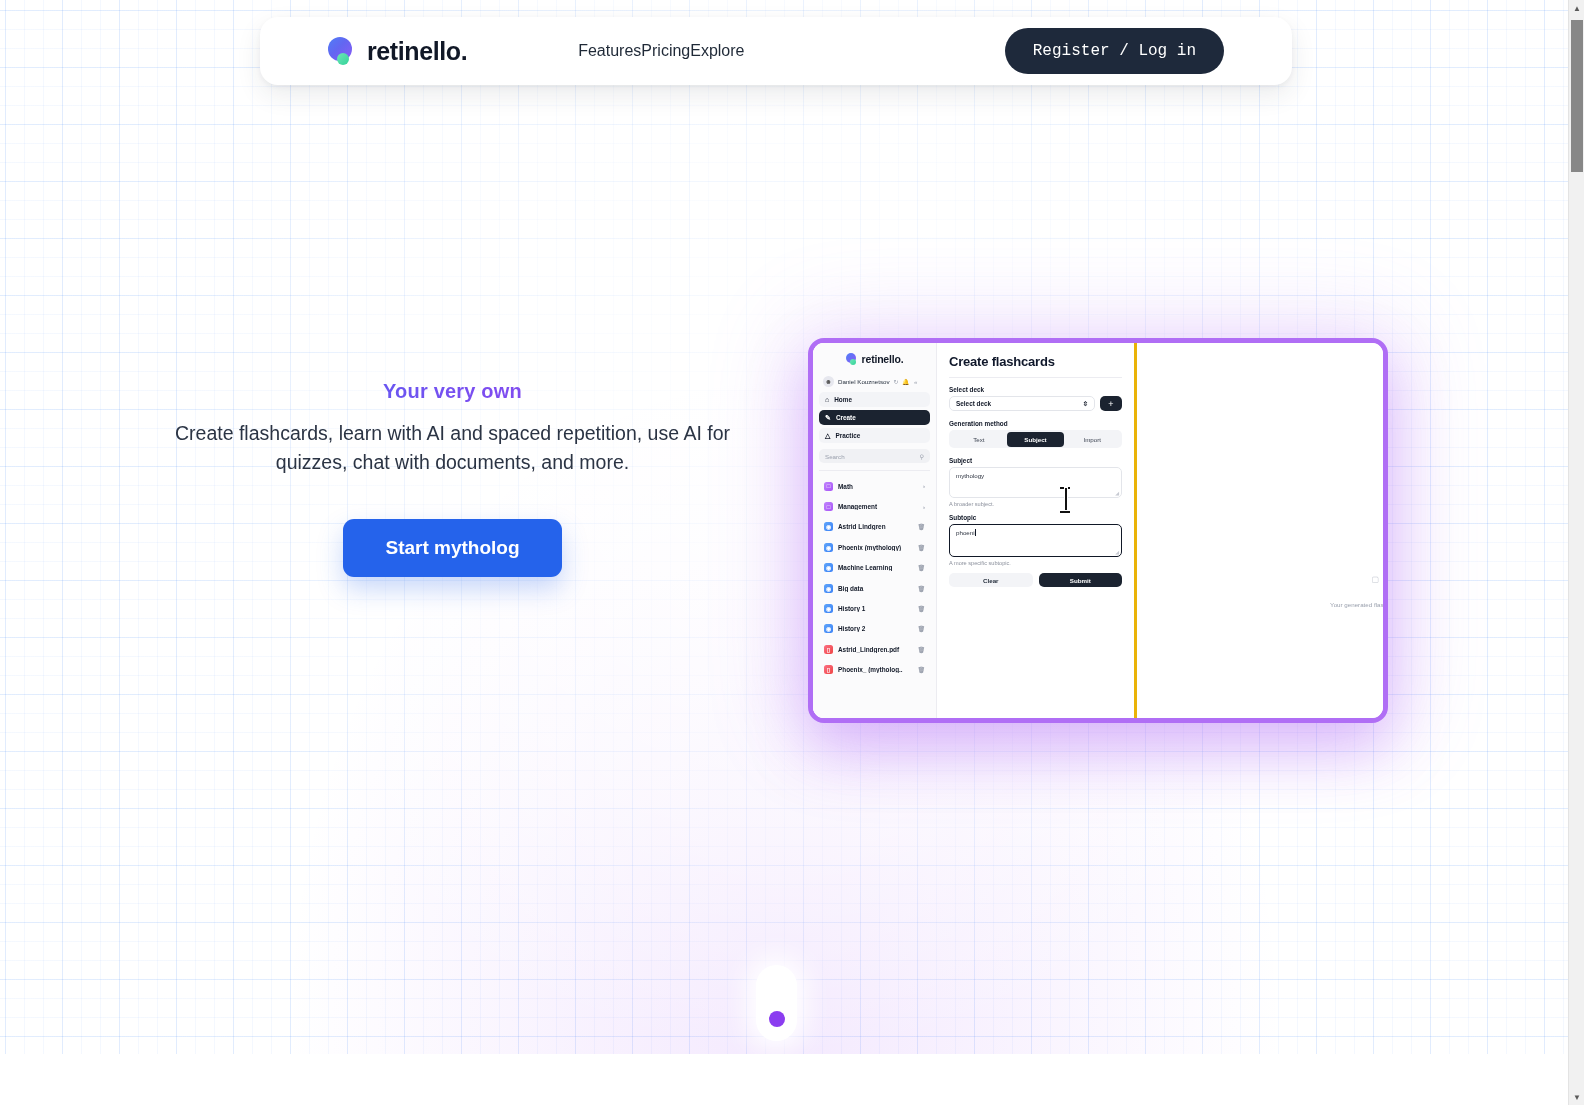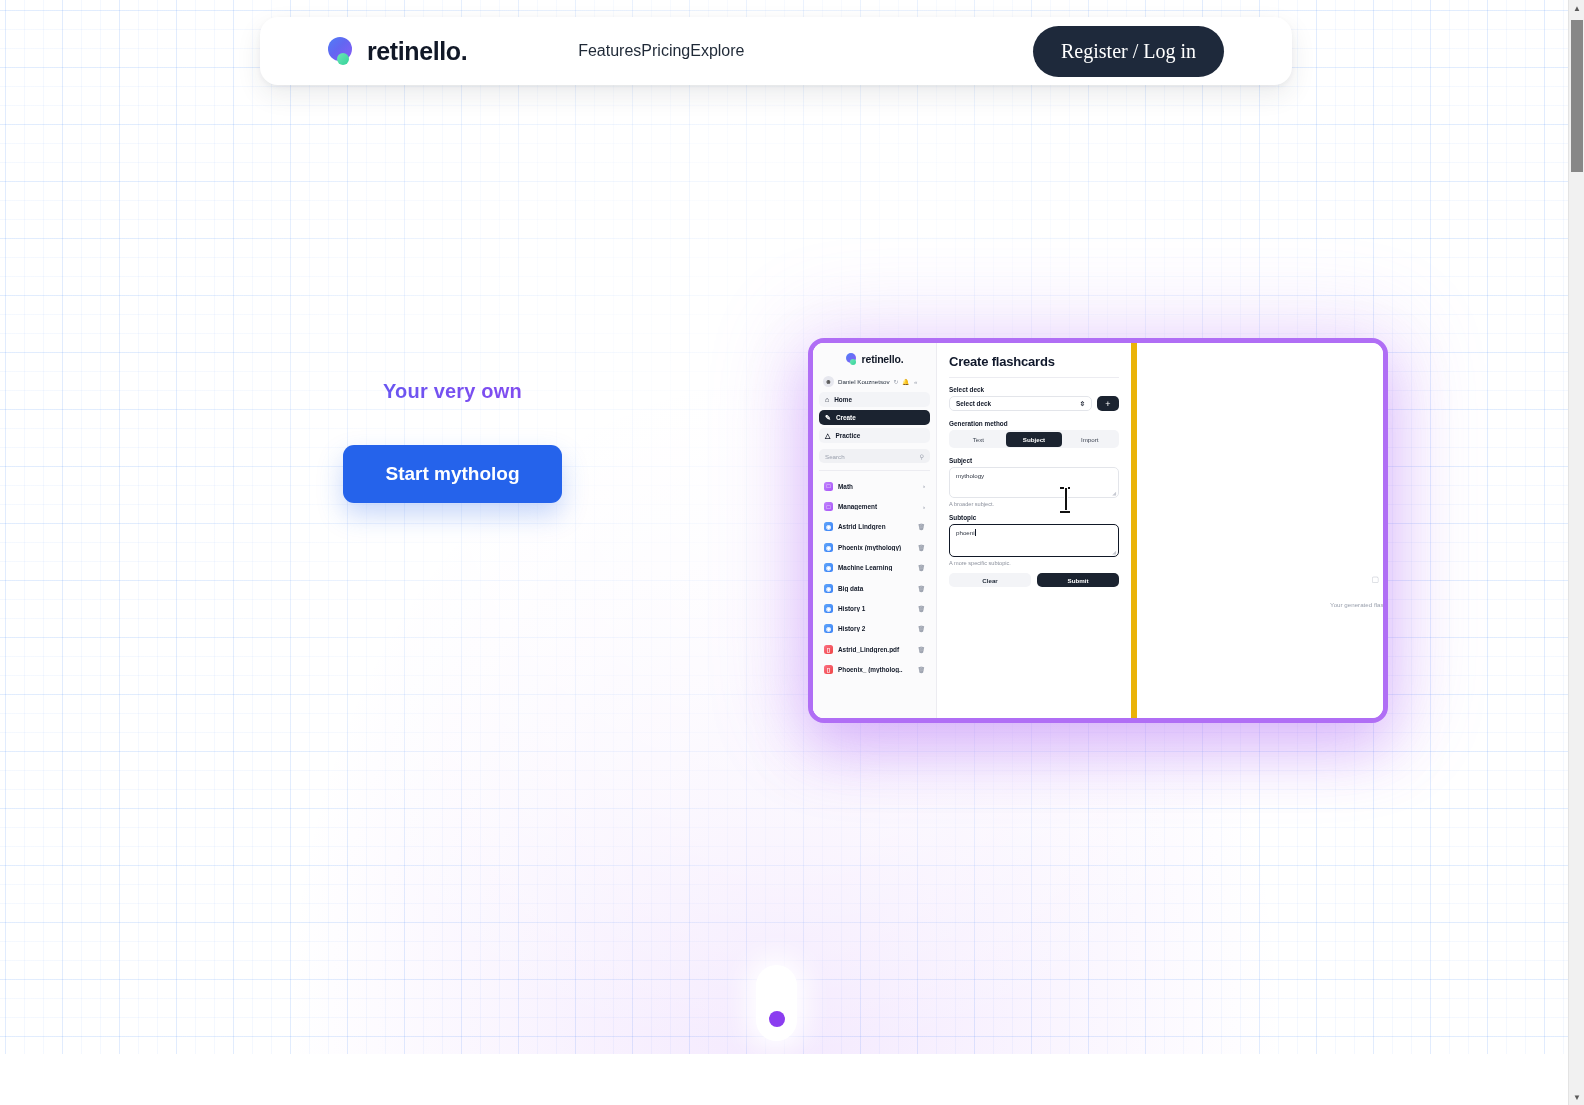--- a/index.html
+++ b/index.html
@@ -50,23 +50,23 @@
   .logo-mark .small{
     position:absolute; left:9px; top:16px; width:12px; height:12px; border-radius:50%;
     background:linear-gradient(135deg,#6ee7b7 0%,#34d399 100%);
   }
   .brand-name{ font-size:25px; font-weight:700; color:#111827; letter-spacing:-.4px; }
   .nav-links{ display:flex; align-items:center; margin-left:111px; }
   .nav-link{ font-size:16px; color:#1f2937; cursor:pointer; }
   .register-btn{
     margin-left:auto; margin-right:68px;
     background:#1e293b; color:#fff;
-    font-size:20px; padding:14px 28px;
+    font-size:16px; padding:14px 28px;
     border:none; border-radius:999px; cursor:pointer;
-    font-family:Liberation Serif, serif;
+    font-family:Liberation Mono, monospace;
     white-space:nowrap;
   }
 
   
   .hero{ position:absolute; left:130px; top:380px; width:645px; text-align:center; z-index:5;}
   .eyebrow{
     font-size:20px; font-weight:700; letter-spacing:.2px;
     background:linear-gradient(90deg,#3b6df3 0%,#7c4df0 55%,#9b4df0 100%);
     -webkit-background-clip:text; background-clip:text; color:transparent;
   }
@@ -155,21 +155,21 @@
     font-size:6px; color:#fff;
   }
   .deck-ic.purple{ background:linear-gradient(135deg,#c084fc,#a855f7); }
   .deck-ic.blue{ background:linear-gradient(135deg,#60a5fa,#3b82f6); }
   .deck-ic.red{ background:linear-gradient(135deg,#fb7185,#ef4444); }
   .deck-row .label{ flex:1; white-space:nowrap; overflow:hidden; text-overflow:clip; }
   .deck-row .trail{ font-size:6px; color:#9aa0ad; }
 
   
   .app-main{ flex:1; display:flex; min-width:0; }
-  .form-col{ width:200px; min-width:200px; padding:11px 12px 0 12px; border-right:6px solid #eab308; }
+  .form-col{ width:200px; min-width:200px; padding:11px 12px 0 12px; border-right:3px solid #eab308; }
   .form-title{ font-size:13px; font-weight:700; color:#0f172a; letter-spacing:-.2px; }
   .form-hr{ height:1px; background:#ececf1; margin:8px 0 8px 0; }
   .flabel{ font-size:6.4px; color:#111827; font-weight:700; margin-bottom:3px; }
   .deck-row-select{ display:flex; gap:5px; align-items:stretch; margin-bottom:9px;}
   .select-box{
     flex:1; height:15px; border:1px solid #e3e5ea; border-radius:5px; background:#fff;
     display:flex; align-items:center; justify-content:space-between; padding:0 6px;
     font-size:6.4px; font-weight:700; color:#111827;
   }
   .plus-btn{
@@ -272,20 +272,21 @@
     <div class="nav-links">
       <span class="nav-link">Features</span>
       <span class="nav-link">Pricing</span>
       <span class="nav-link">Explore</span>
     </div>
     <button class="register-btn">Register / Log in</button>
   </div>
 
   <div class="hero">
     <div class="eyebrow">Your very own</div>
+    <div class="hero-sub">Create flashcards, learn with AI and spaced repetition, use AI for quizzes, chat with documents, and more.</div>
     <div class="cta-wrap">
       <button class="cta-btn">Start mytholog</button>
     </div>
   </div>
 
   <div class="app-frame">
     <div class="app-inner">
 
       <div class="app-side">
         <div class="app-logo">

